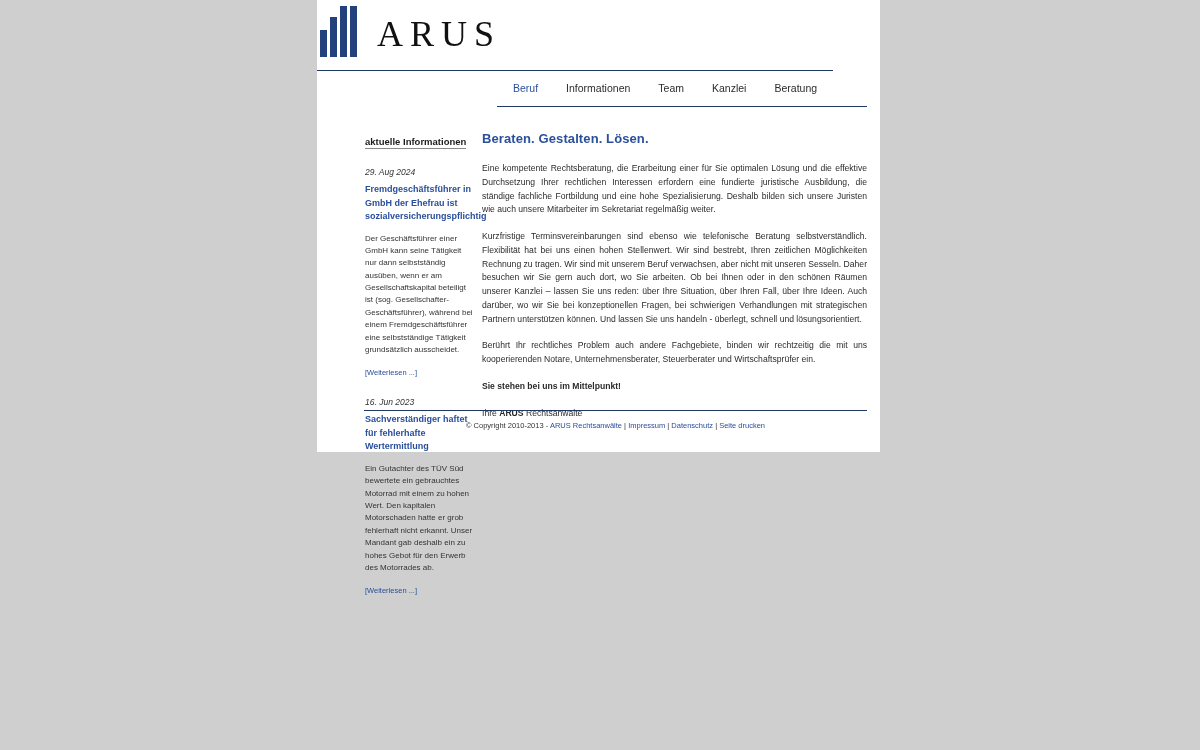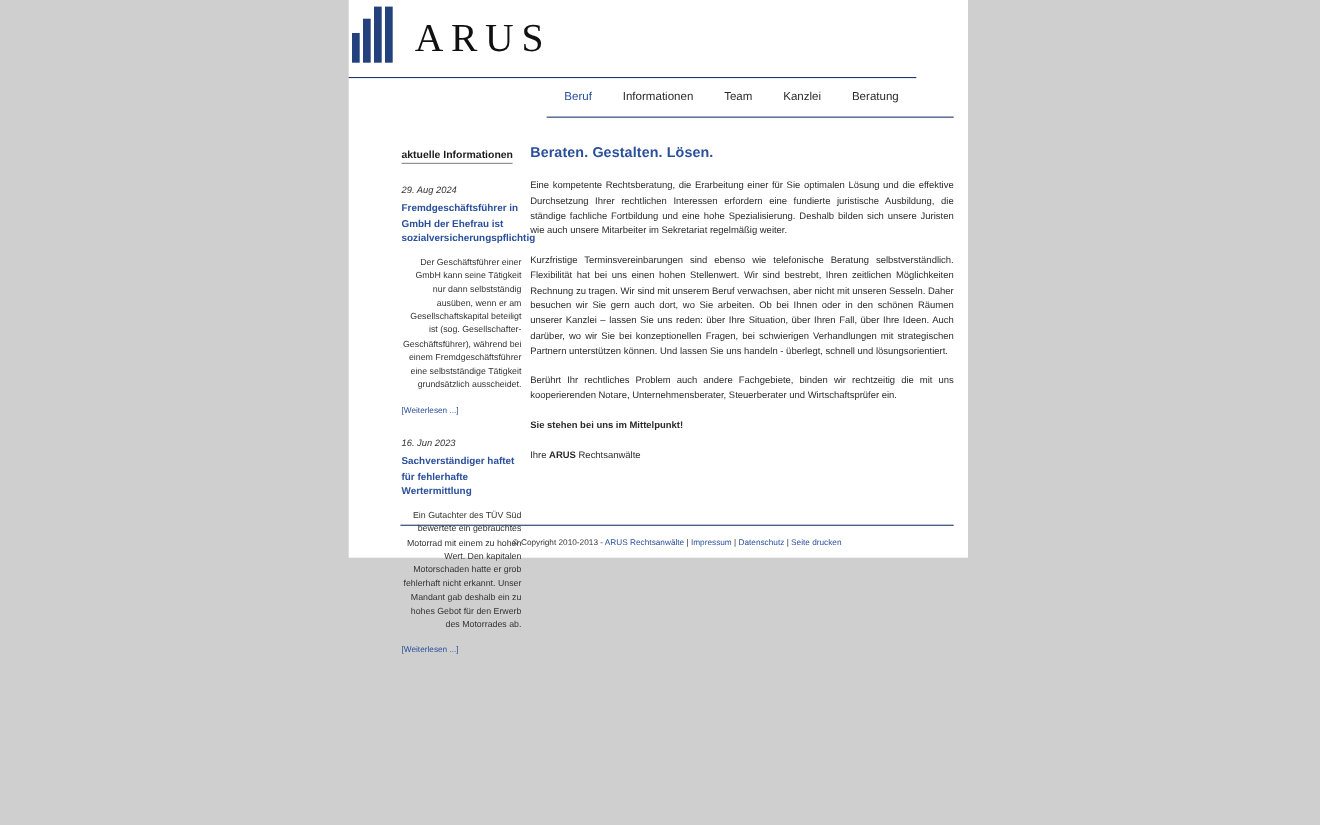--- a/index.html
+++ b/index.html
@@ -5,21 +5,21 @@
   * { box-sizing: border-box; }
   html, body {
     margin: 0; padding: 0;
     width: 1200px; height: 750px;
     background: #cfcfcf;
     font-family: "Liberation Sans", sans-serif;
   }
   #page {
     position: absolute;
     left: 317px; top: 0;
-    width: 563px; height: 507px;
+    width: 563px; height: 452px;
     background: #ffffff;
   }
   
   .header {
     height: 71px;
     border-bottom: 1px solid #1f3864;
     position: relative;
     margin: 0 47px 0 0;
   }
   .logo-wrap {
@@ -96,21 +96,21 @@
     font-size: 9px;
     font-weight: bold;
     color: #2a4f9b;
     line-height: 1.5;
     margin-bottom: 9px;
   }
   .news-body {
     font-size: 8px;
     color: #333;
     line-height: 1.55;
-    text-align: right;
+    text-align: left;
     margin-bottom: 12px;
   }
   .news-more {
     font-size: 7.5px;
     color: #2a4f9b;
     margin-bottom: 20px;
   }
   .news-block { margin-bottom: 2px; }
   .main {
     flex: 1;
@@ -128,21 +128,21 @@
     line-height: 1.6;
     text-align: justify;
     margin: 0 0 13px 0;
   }
   .main p.bold { font-weight: bold; }
   .main b { font-weight: bold; }
   
   .footer {
     position: absolute;
     left: 47px; right: 13px;
-    bottom: 10px;
+    bottom: 22px;
     border-top: 1px solid #1f3864;
     padding-top: 10px;
     text-align: center;
     font-size: 7.5px;
     color: #333;
   }
   .footer a { color: #2a4f9b; text-decoration: none; }
   .footer span.sep { color: #333; }
 </style>
 </head>

